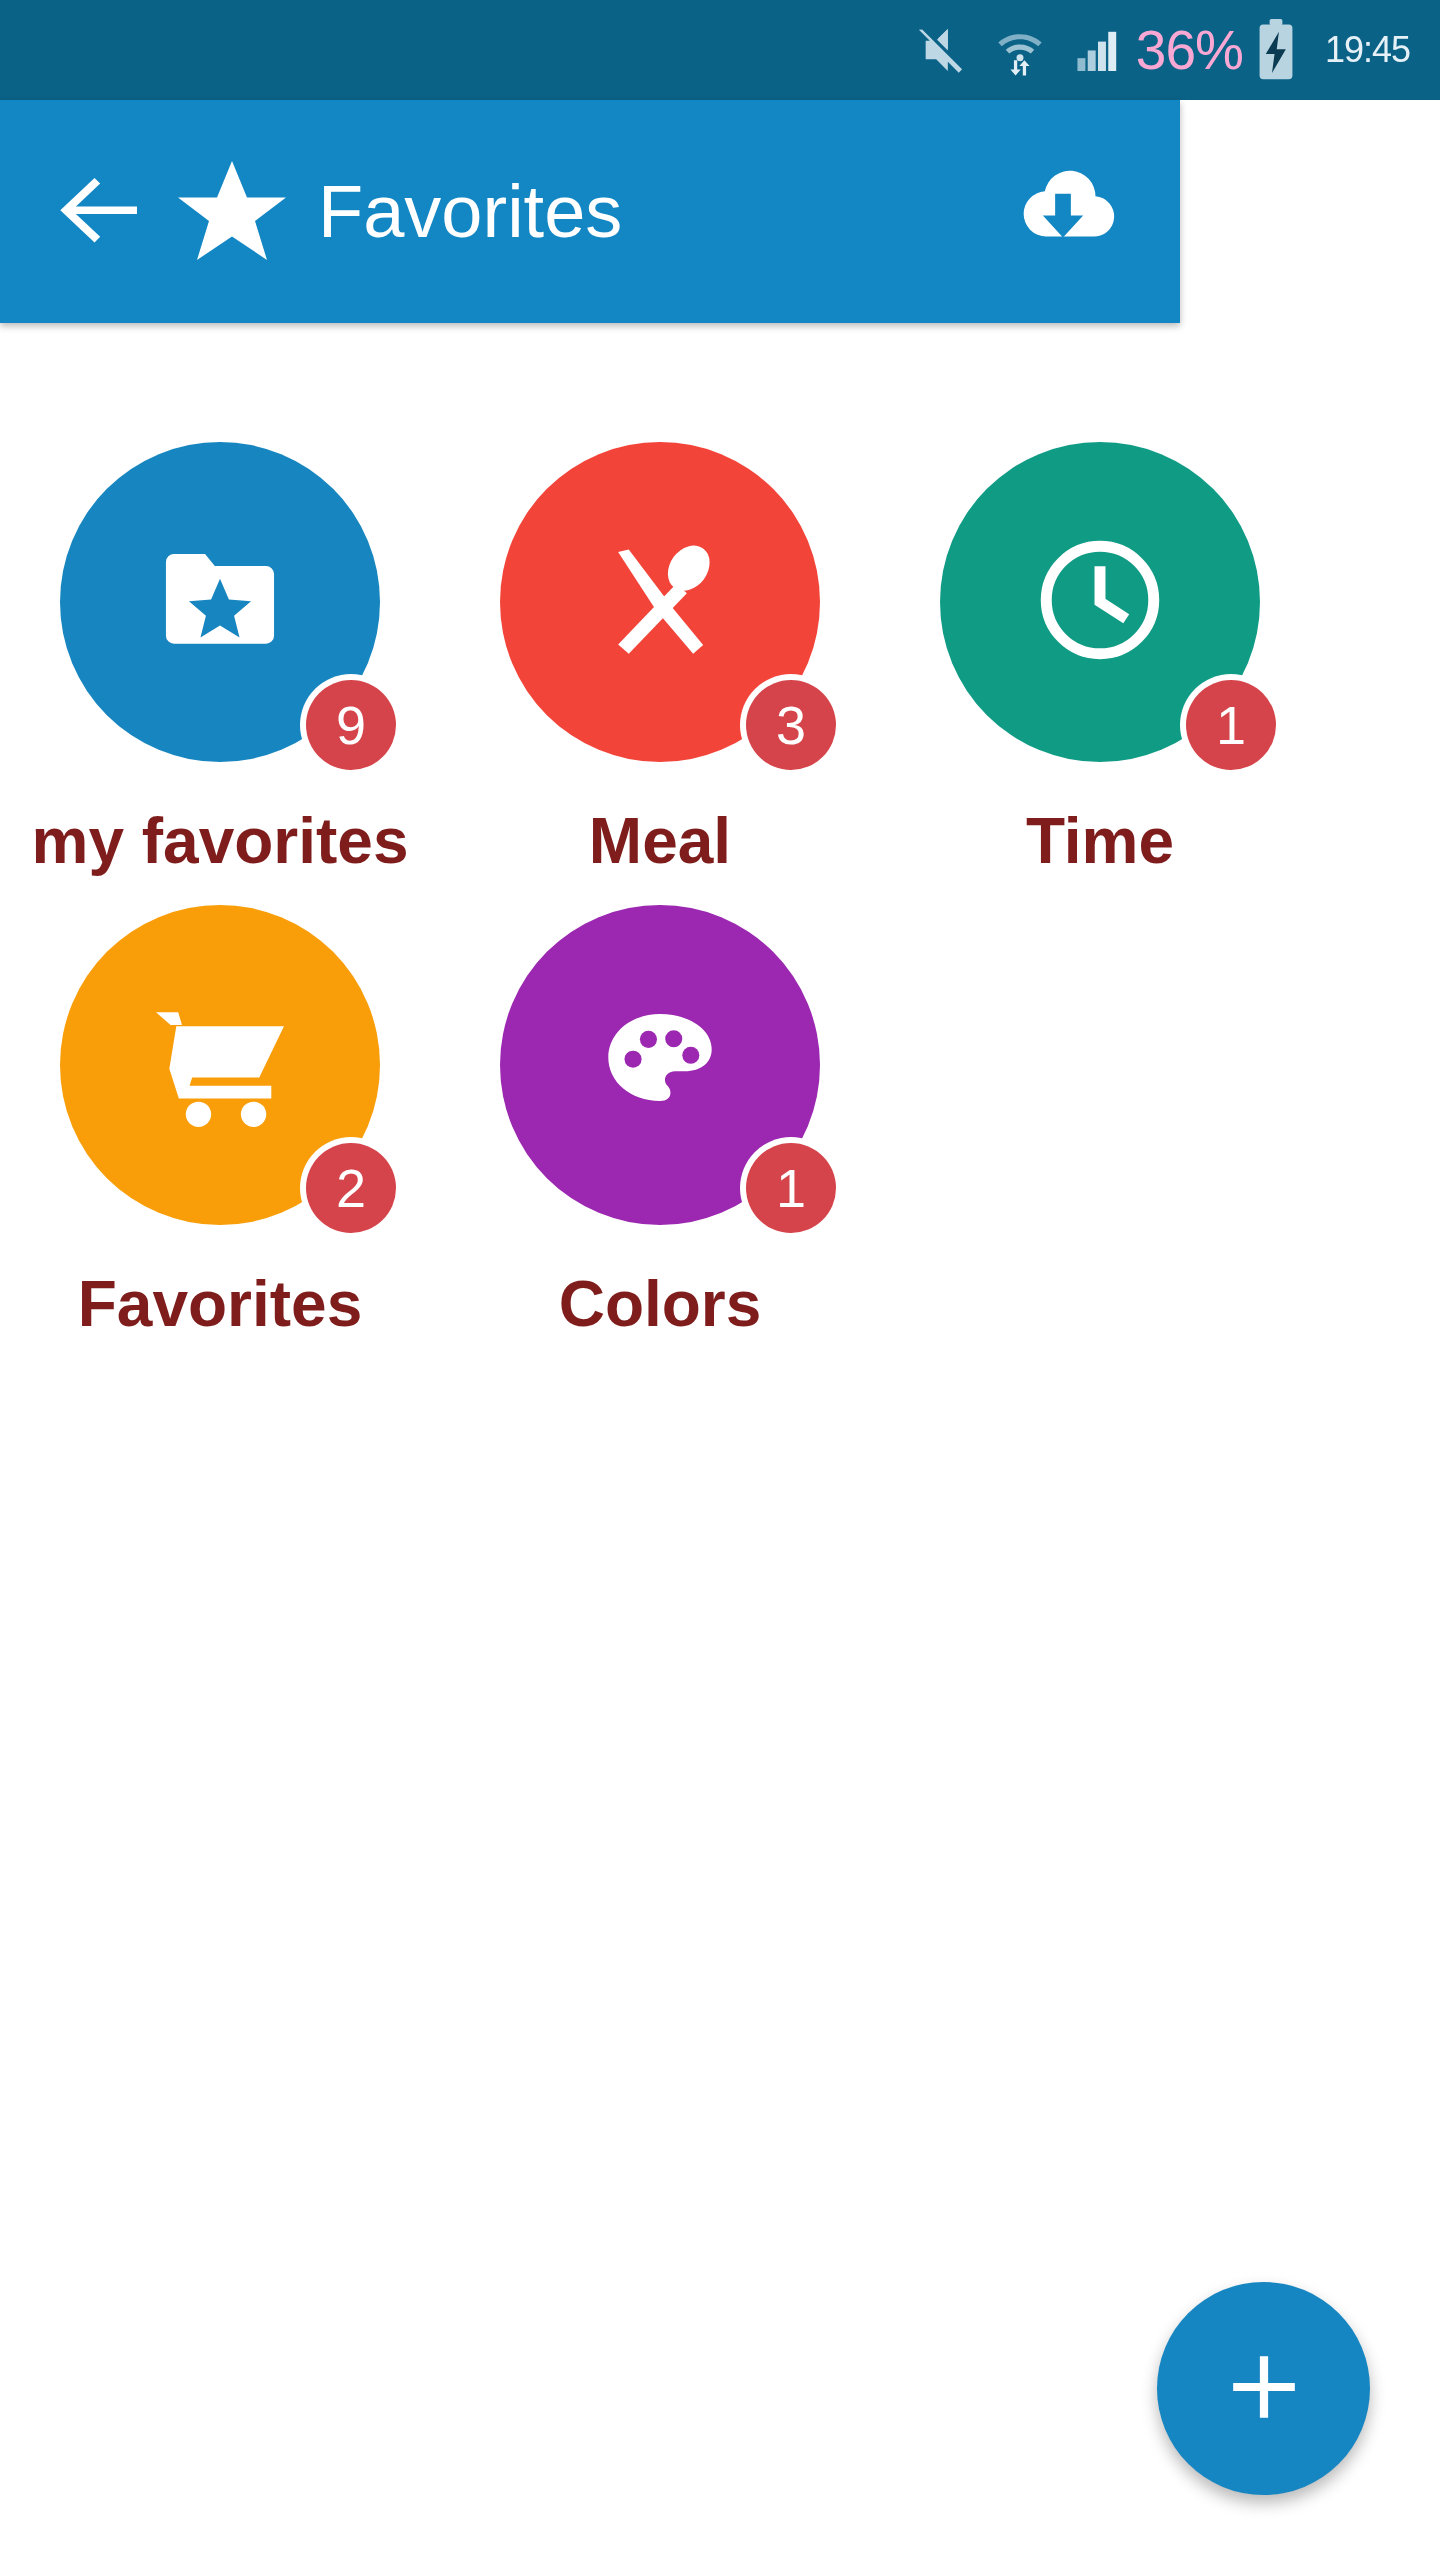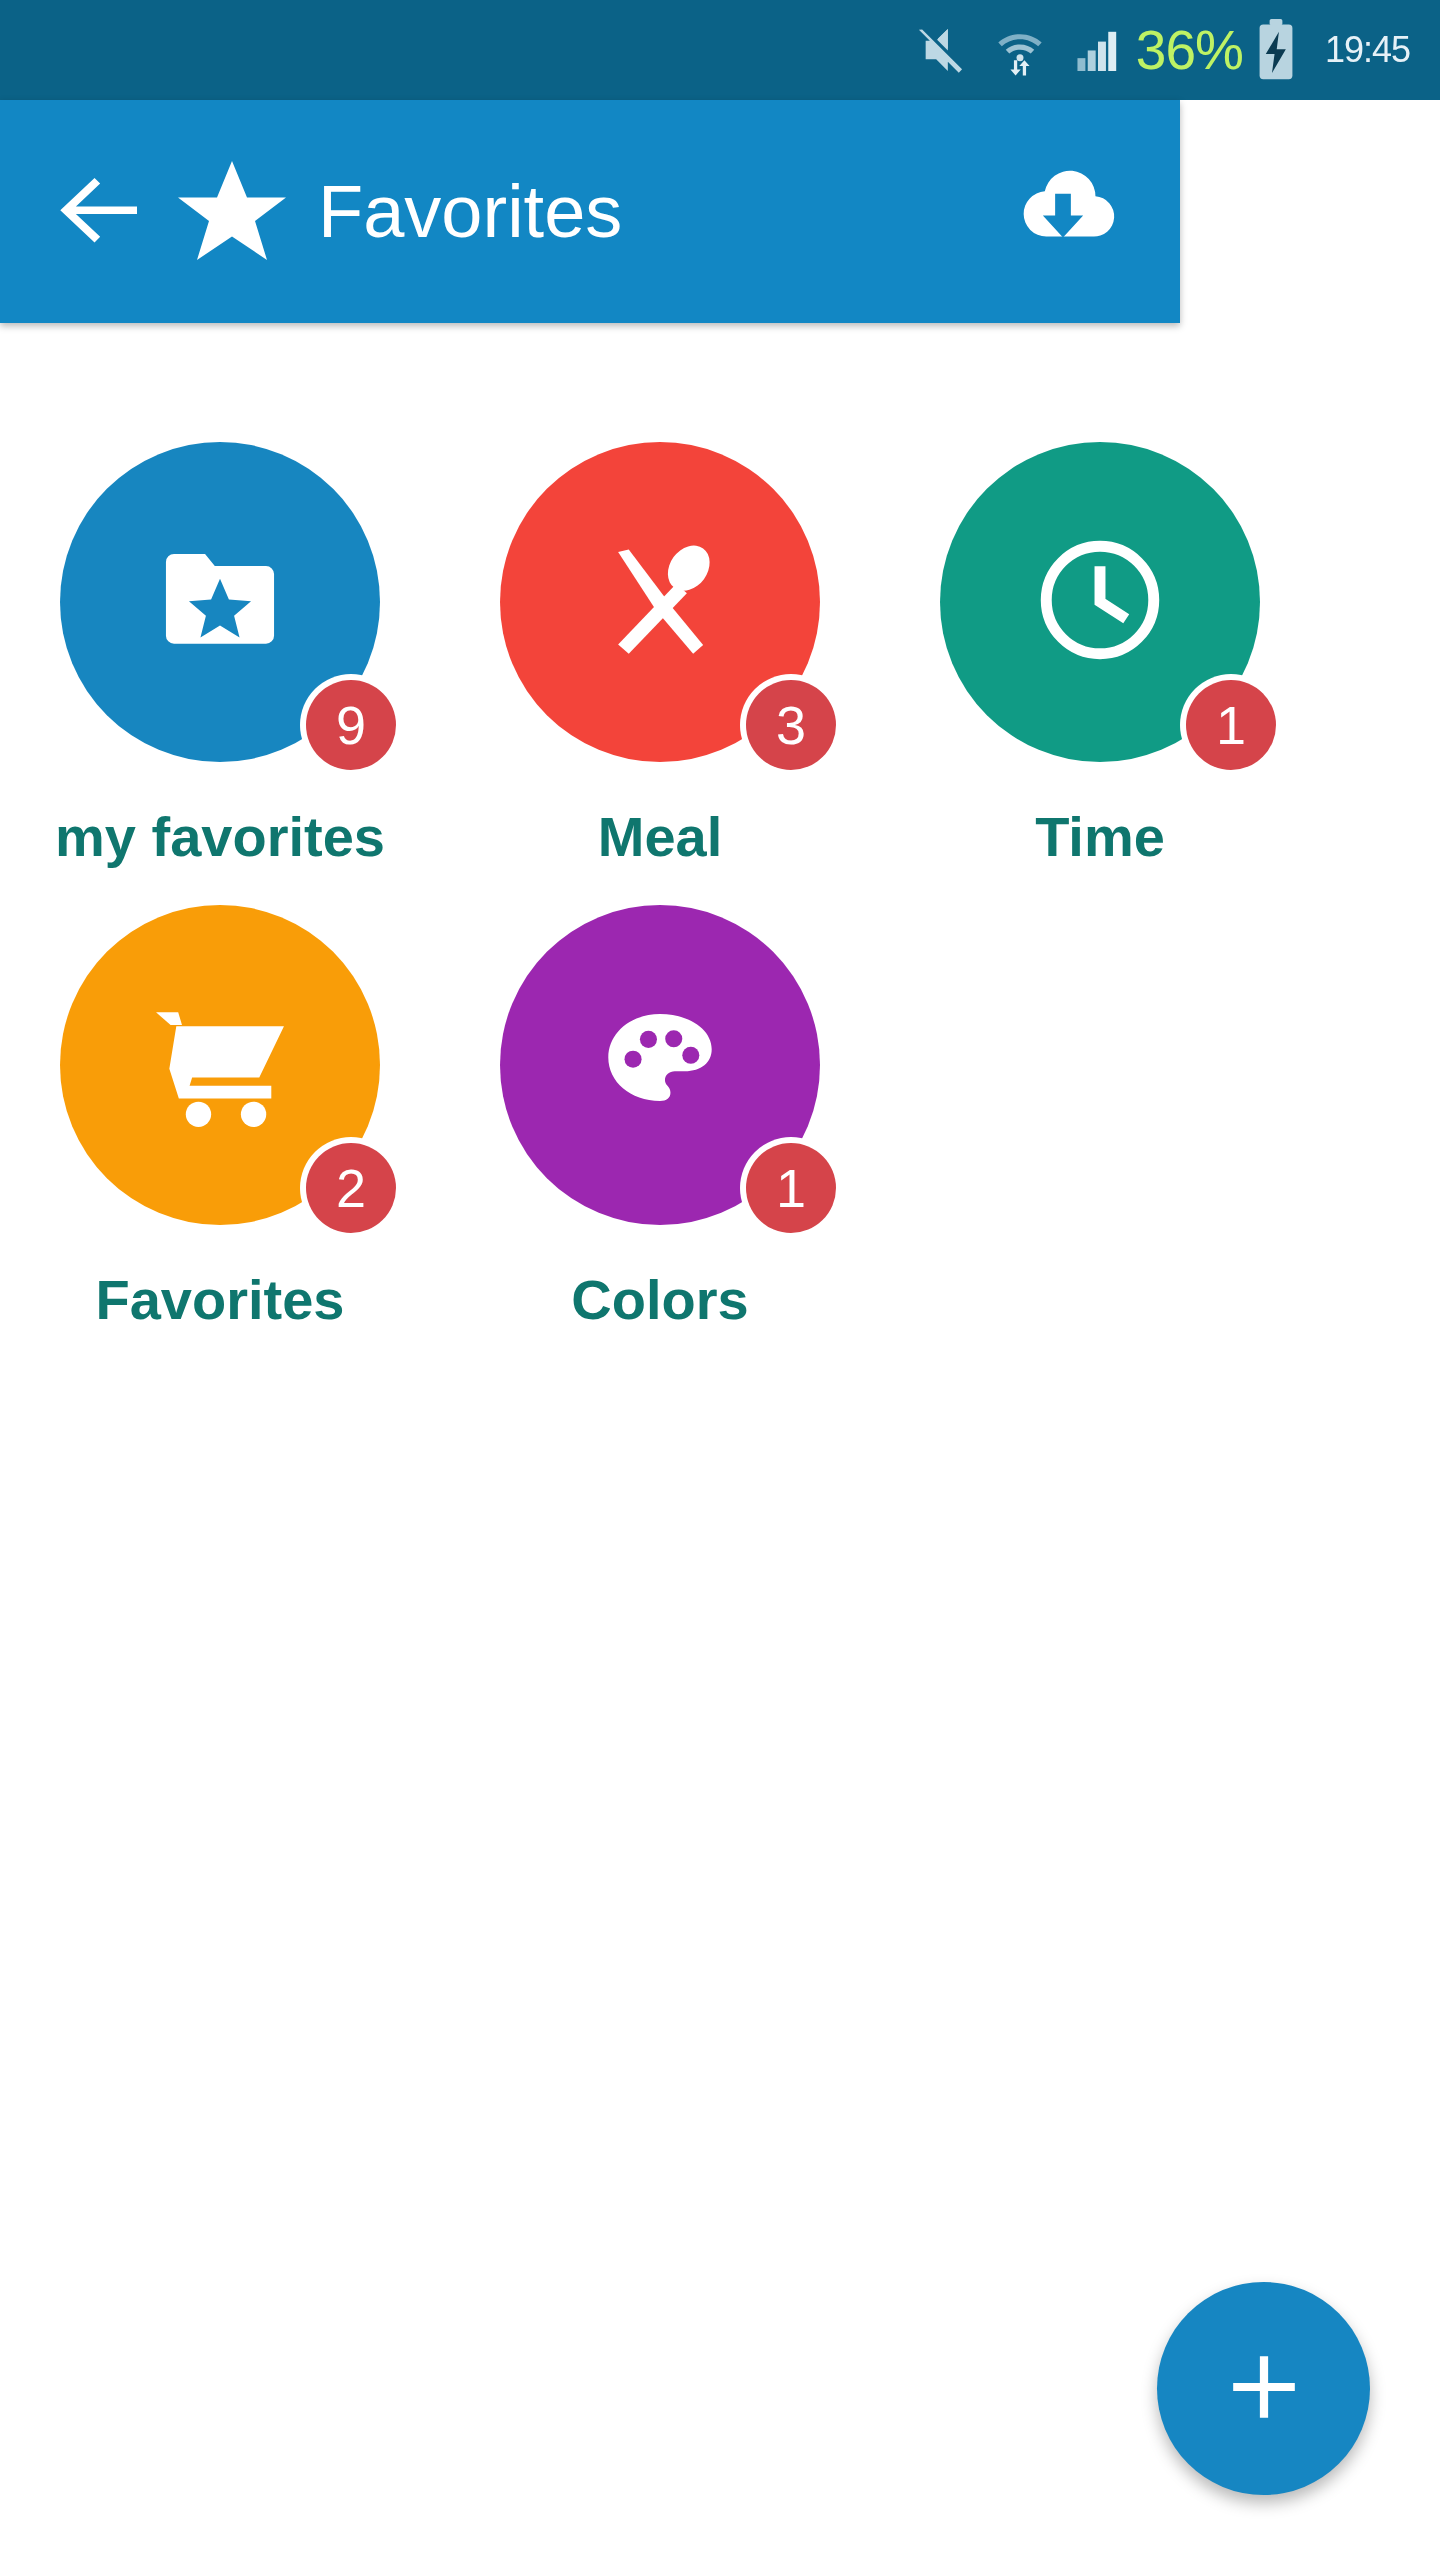--- a/index.html
+++ b/index.html
@@ -14,21 +14,21 @@
   
   #status-bar{
     position:absolute; top:0; left:0;
     width:1440px; height:100px;
     background:#0b6287;
     display:flex; align-items:center; justify-content:flex-end;
     padding-right:30px;
   }
   .sb-icon{ display:flex; align-items:center; justify-content:center; margin-left:22px; }
   #status-battery-text{
-    color:#bef264; font-size:55px; font-weight:400;
+    color:#f9a8d4; font-size:55px; font-weight:400;
     letter-spacing:-1px; margin-left:10px;
     font-family:"Liberation Sans", sans-serif;
   }
   #status-clock{
     color:#e6f1f7; font-size:36px; font-weight:400;
     letter-spacing:-1px; margin-left:26px;
   }
 
   
   #app-bar{
@@ -94,21 +94,21 @@
   }
   .tile-badge-inner{
     width:90px; height:90px; border-radius:50%;
     background:#d5444a;
     display:flex; align-items:center; justify-content:center;
     color:#ffffff; font-size:54px; font-weight:400;
     line-height:1;
   }
   .tile-label{
     margin-top:42px;
-    color:#0f766e; font-size:56px; font-weight:bold;
+    color:#7f1d1d; font-size:64px; font-weight:bold;
     white-space:nowrap;
   }
 
   
   #fab-add{
     position:absolute;
     left:1157px; top:2282px;
     width:213px; height:213px; border-radius:50%;
     background:#1686c2;
     display:flex; align-items:center; justify-content:center;

